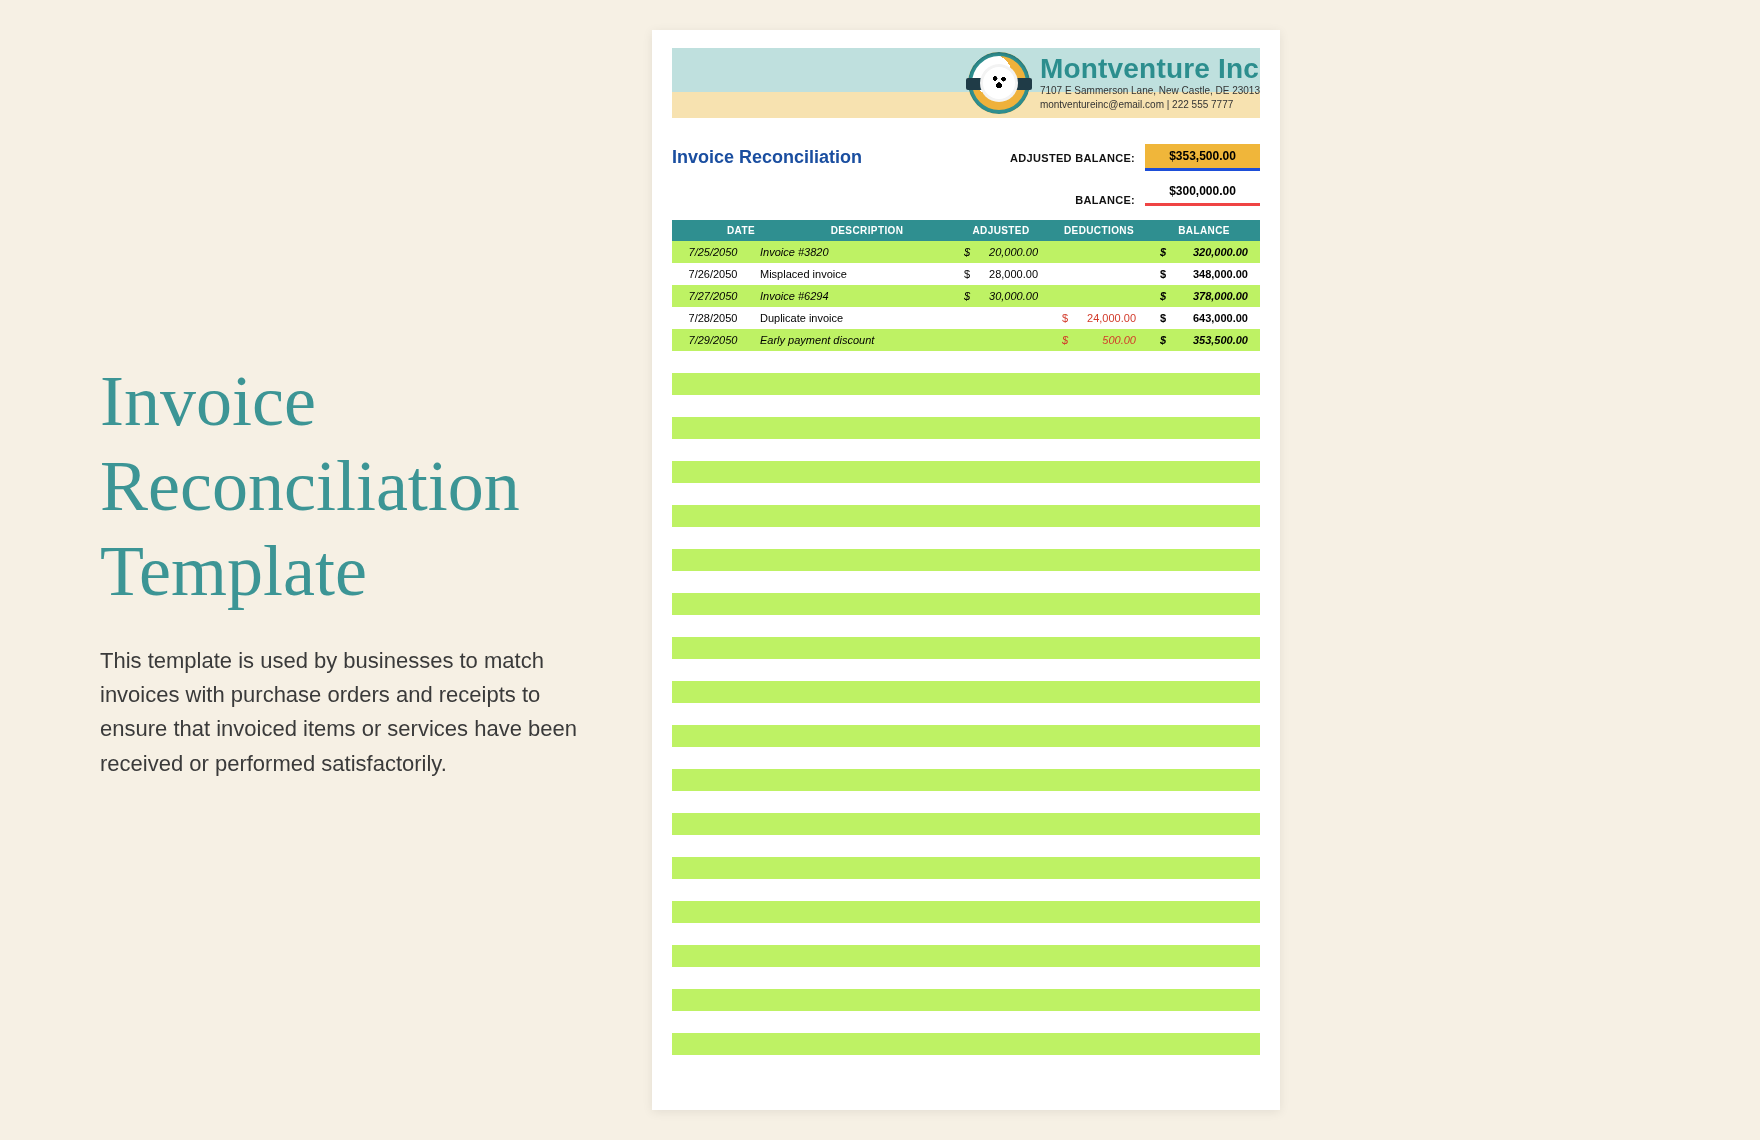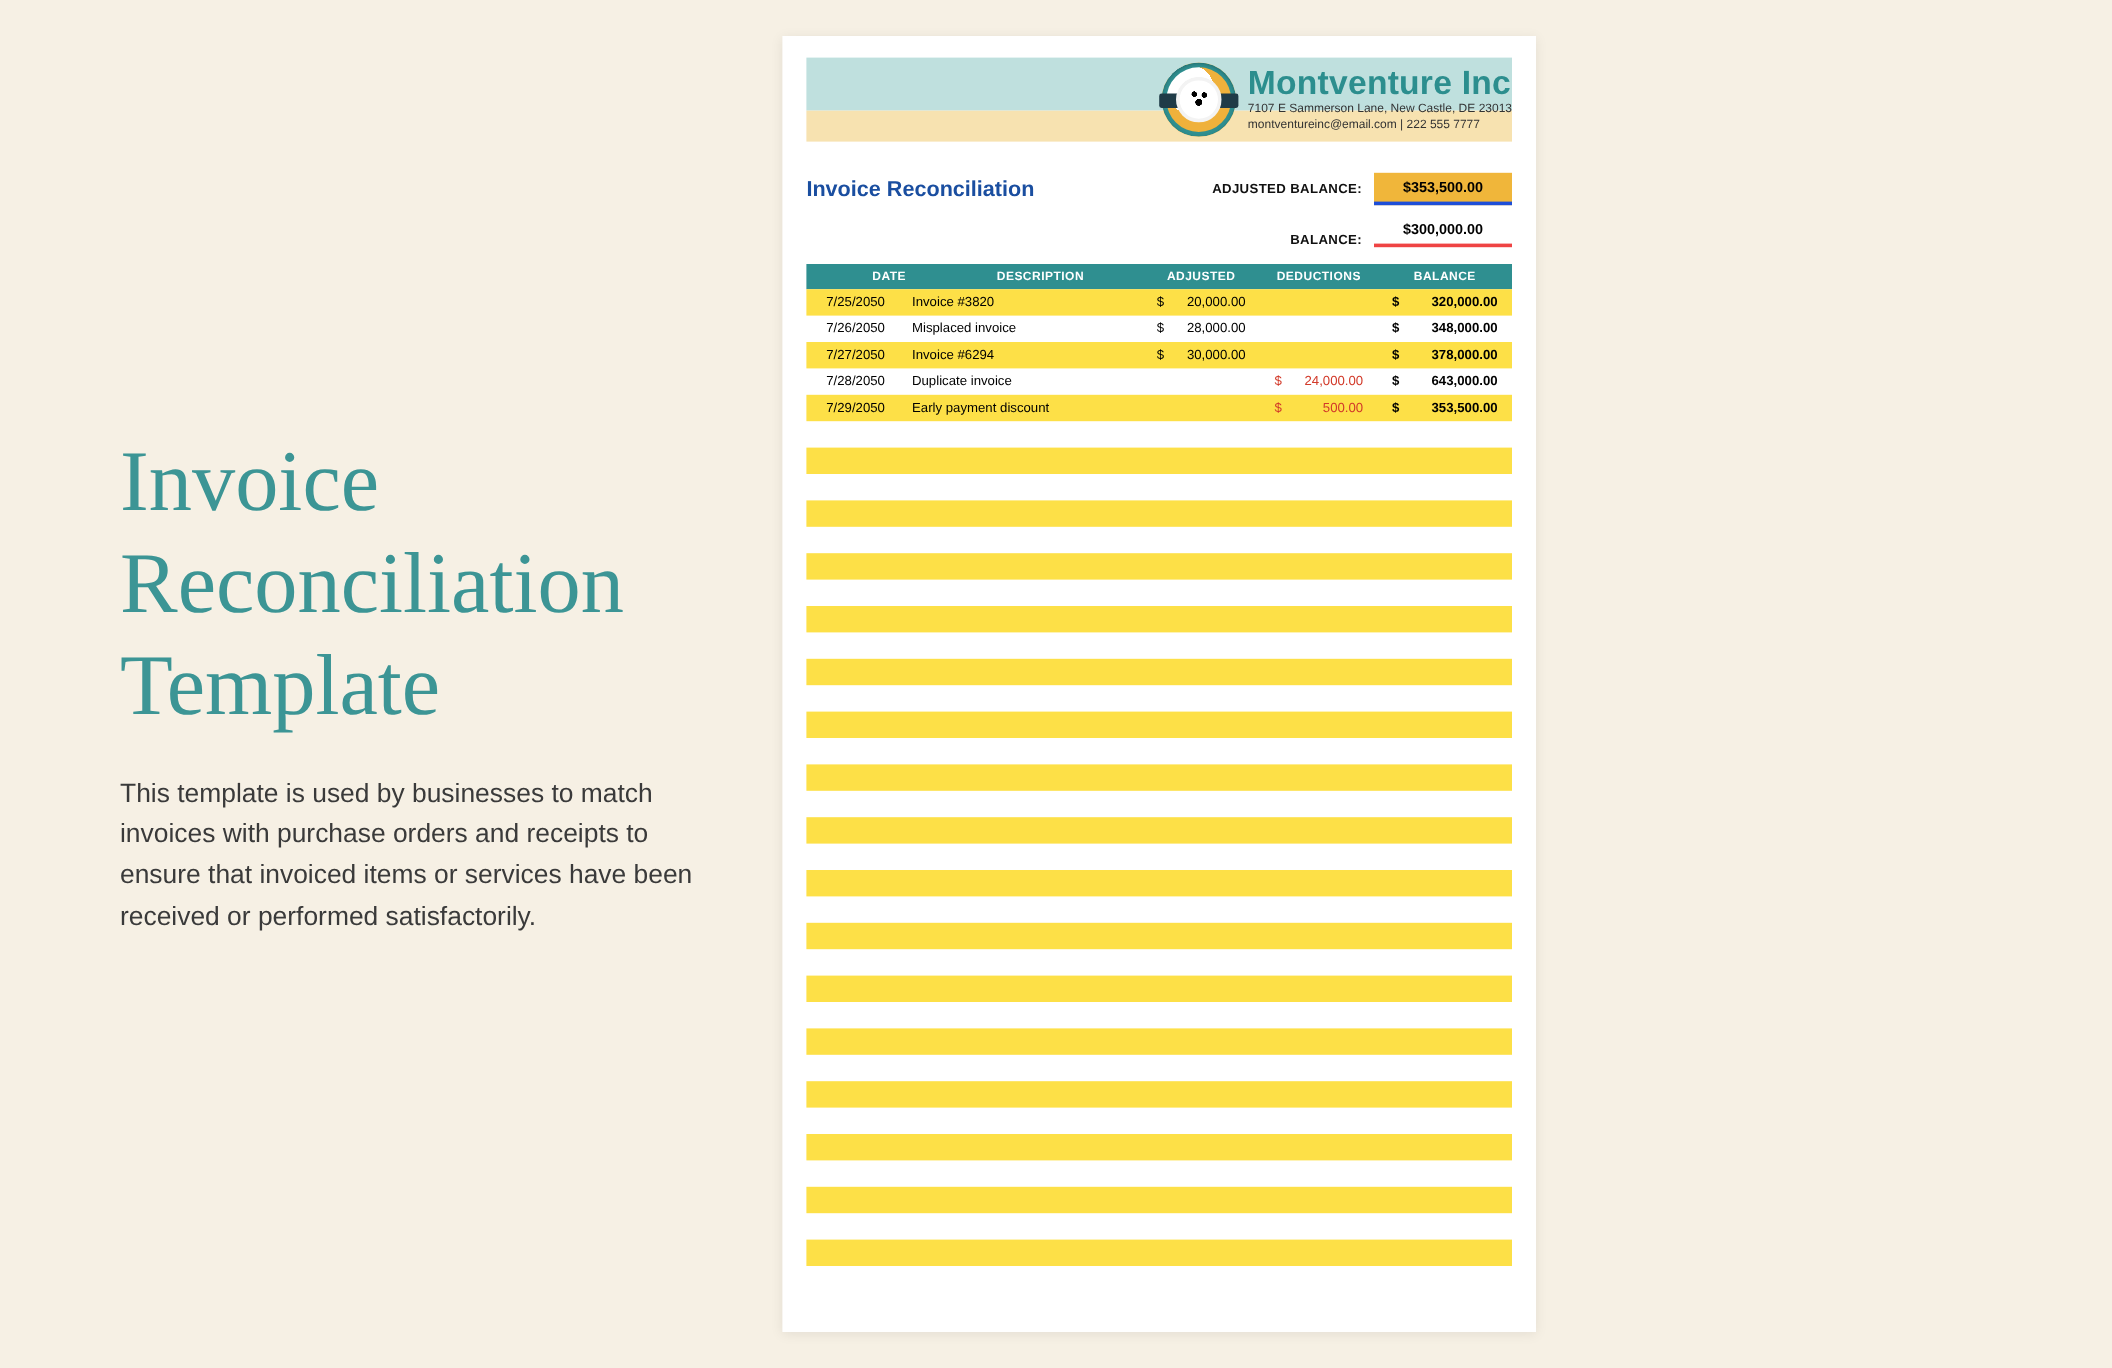--- a/index.html
+++ b/index.html
@@ -147,21 +147,21 @@
     padding-left: 28px;
   }
   .thead > div, .trow > div { padding: 5px 6px; }
   .c-date   { width: 82px; text-align: center; }
   .c-desc   { flex: 1; }
   .c-add    { width: 98px; text-align: center; }
   .c-ded    { width: 98px; text-align: center; }
   .c-bal    { width: 112px; text-align: center; }
   .thead .c-desc { text-align: center; }
   .tbody .trow { display: flex; height: 22px; align-items: center; }
-  .tbody .trow.alt { background: #fde047; }
+  .tbody .trow.alt { background: #bef264; font-style: italic; }
   .money { display: flex; justify-content: space-between; padding: 0 6px; }
   .money .sym { width: 10px; text-align: left; }
   .money .val { text-align: right; flex:1; }
   .red { color: #d23a2a; }
   .bold { font-weight: 700; }
   .c-bal .money { font-weight: 700; }
 </style>
 </head>
 <body>
 

